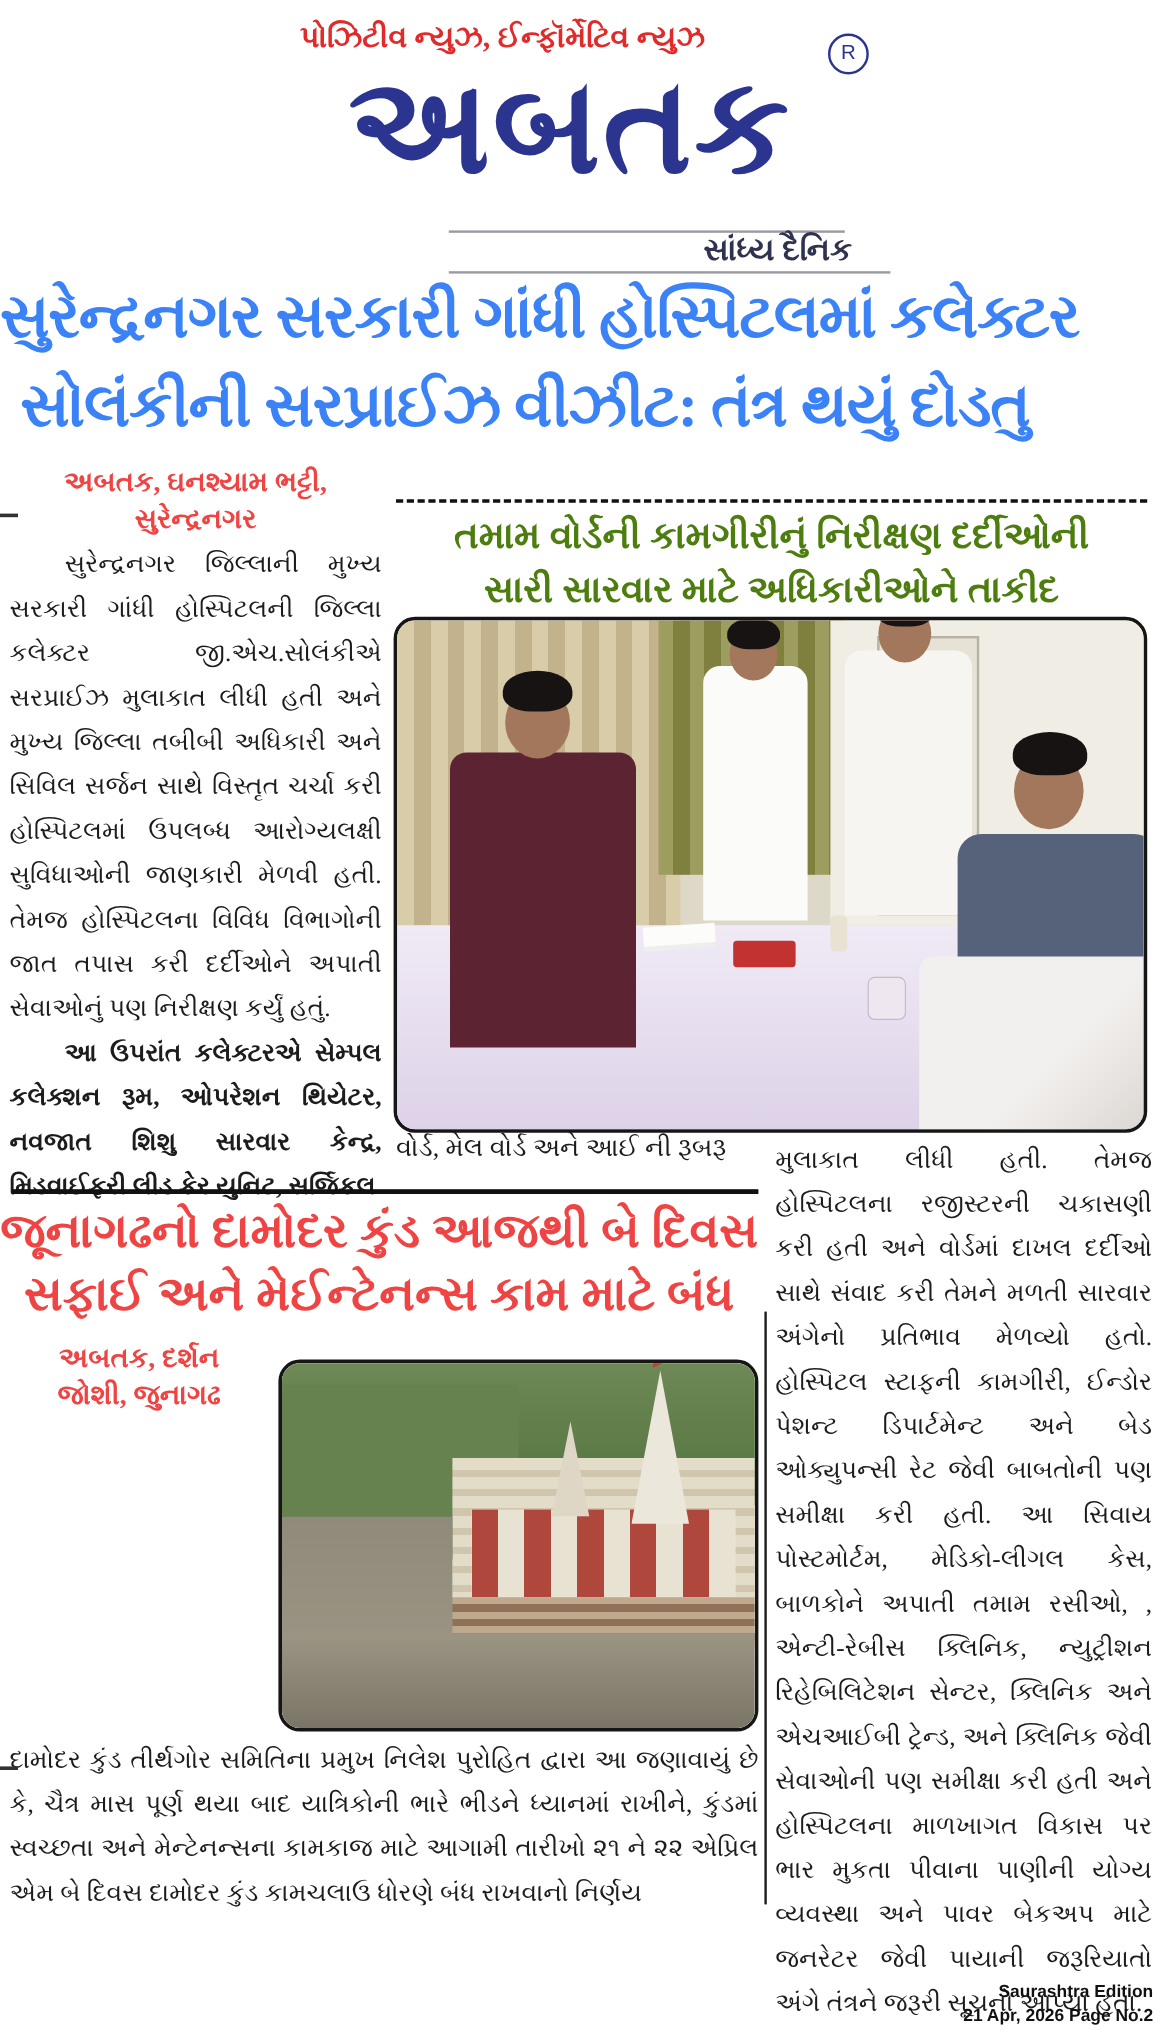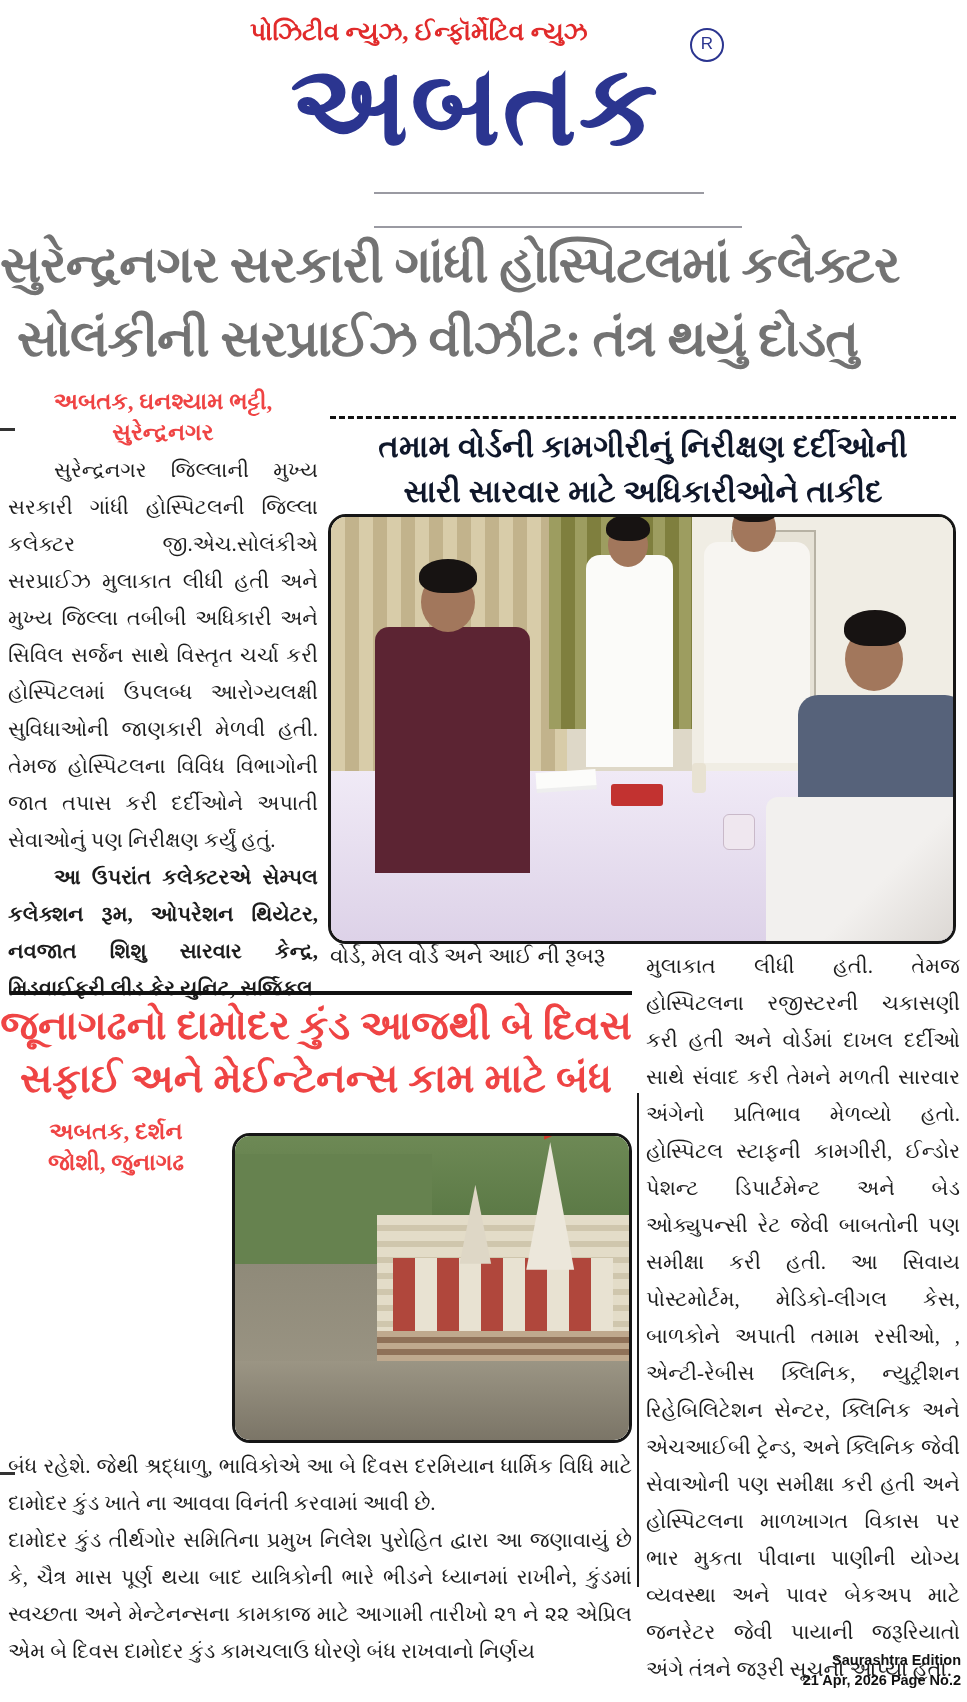--- a/index.html
+++ b/index.html
@@ -16,32 +16,32 @@
   .regmark{position:absolute;left:690px;top:28px;width:30px;height:30px;border:2px solid #2b3590;
            border-radius:50%;color:#2b3590;font-size:17px;line-height:28px;text-align:center;
            font-family:"Liberation Sans",sans-serif;}
   .mast-rule-1{position:absolute;left:374px;top:192px;width:330px;height:2px;background:#9a9aa2;}
   .mast-sub{position:absolute;left:420px;top:194px;width:290px;text-align:right;font-size:26px;
             font-weight:700;color:#2f3350;}
   .mast-rule-2{position:absolute;left:374px;top:226px;width:368px;height:2px;background:#9a9aa2;}
 
   
   .headline{position:absolute;left:0;top:228px;width:875px;text-align:center;font-weight:800;
-            font-size:51px;line-height:74px;color:#737373;white-space:nowrap;letter-spacing:-1px;}
+            font-size:51px;line-height:74px;color:#3b82f6;white-space:nowrap;letter-spacing:-1px;}
 
   
   .body-text{font-size:21px;line-height:37px;text-align:justify;color:#1c1c1c;}
   .byline{font-weight:800;font-size:23px;line-height:31px;text-align:center;color:#ef4444;}
 
   
   .a1-byline{position:absolute;left:10px;top:386px;width:306px;}
   .a1-col1{position:absolute;left:8px;top:452px;width:310px;height:500px;}
   .a1-dashed{position:absolute;left:330px;top:416px;width:626px;border-top:3px dashed #111;}
   .a1-subhead{position:absolute;left:326px;top:424px;width:634px;text-align:center;font-weight:800;
-              font-size:31px;line-height:45px;color:#0f172a;white-space:nowrap;}
+              font-size:31px;line-height:45px;color:#4d7c0f;white-space:nowrap;}
   .photo-frame{position:absolute;border:3px solid #161616;border-radius:18px;overflow:hidden;}
   .photo1{left:328px;top:514px;width:622px;height:424px;}
   .a1-caption{position:absolute;left:330px;top:944px;width:330px;font-size:21.5px;color:#1c1c1c;
               white-space:nowrap;}
   .a1-col3{position:absolute;left:646px;top:948px;width:314px;height:645px;}
   .v-divider{position:absolute;left:637px;top:1093px;width:2px;height:494px;background:#1d1d1d;}
 
   
   .a2-rule{position:absolute;left:10px;top:991px;width:622px;height:4px;background:#111;}
   .a2-headline{position:absolute;left:0px;top:999px;width:632px;text-align:center;font-weight:800;
@@ -120,20 +120,21 @@
 </head>
 <body>
 
 <div class="page">
 
   <div class="masthead">
     <div class="tagline">પોઝિટીવ ન્યુઝ, ઈન્ફૉર્મેટિવ ન્યુઝ</div>
     <div class="logo">અબતક</div>
     <div class="regmark">R</div>
     <div class="mast-rule-1"></div>
+    <div class="mast-sub">સાંધ્ય દૈનિક</div>
     <div class="mast-rule-2"></div>
   </div>
 
   <div class="headline">
     <div>સુરેન્દ્રનગર સરકારી ગાંધી હોસ્પિટલમાં કલેક્ટર</div>
     <div>સોલંકીની સરપ્રાઈઝ વીઝીટ: તંત્ર થયું દોડતુ</div>
   </div>
 
   <div class="a1-byline byline">
     <div>અબતક, ઘનશ્યામ ભટ્ટી,</div>
@@ -200,21 +201,20 @@
     <div class="p2-temple-wall"></div>
     <div class="p2-shikhara"></div>
     <div class="p2-shikhara2"></div>
     <div class="p2-flag"></div>
     <div class="p2-ghat"></div>
     <div class="p2-water-left"></div>
     <div class="p2-water"></div>
   </div>
 
   <div class="a2-flow body-text">
-    <div>બંધ રહેશે. જેથી શ્રદ્ધાળુ, ભાવિકોએ આ બે દિવસ દરમિયાન ધાર્મિક વિધિ માટે દામોદર કુંડ ખાતે ના આવવા વિનંતી કરવામાં આવી છે.</div>
     <div>દામોદર કુંડ તીર્થગોર સમિતિના પ્રમુખ નિલેશ પુરોહિત દ્વારા આ જણાવાયું છે કે, ચૈત્ર માસ પૂર્ણ થયા બાદ યાત્રિકોની ભારે ભીડને ધ્યાનમાં રાખીને, કુંડમાં સ્વચ્છતા અને મેન્ટેનન્સના કામકાજ માટે આગામી તારીખો ૨૧ ને ૨૨ એપ્રિલ એમ બે દિવસ દામોદર કુંડ કામચલાઉ ધોરણે બંધ રાખવાનો નિર્ણય</div>
   </div>
 
   <div class="print-mark" style="top:428px;"></div>
   <div class="print-mark" style="top:1472px;"></div>
 
   <div class="footer">
     <div>Saurashtra Edition</div>
     <div>21 Apr, 2026 Page No.2</div>
   </div>

